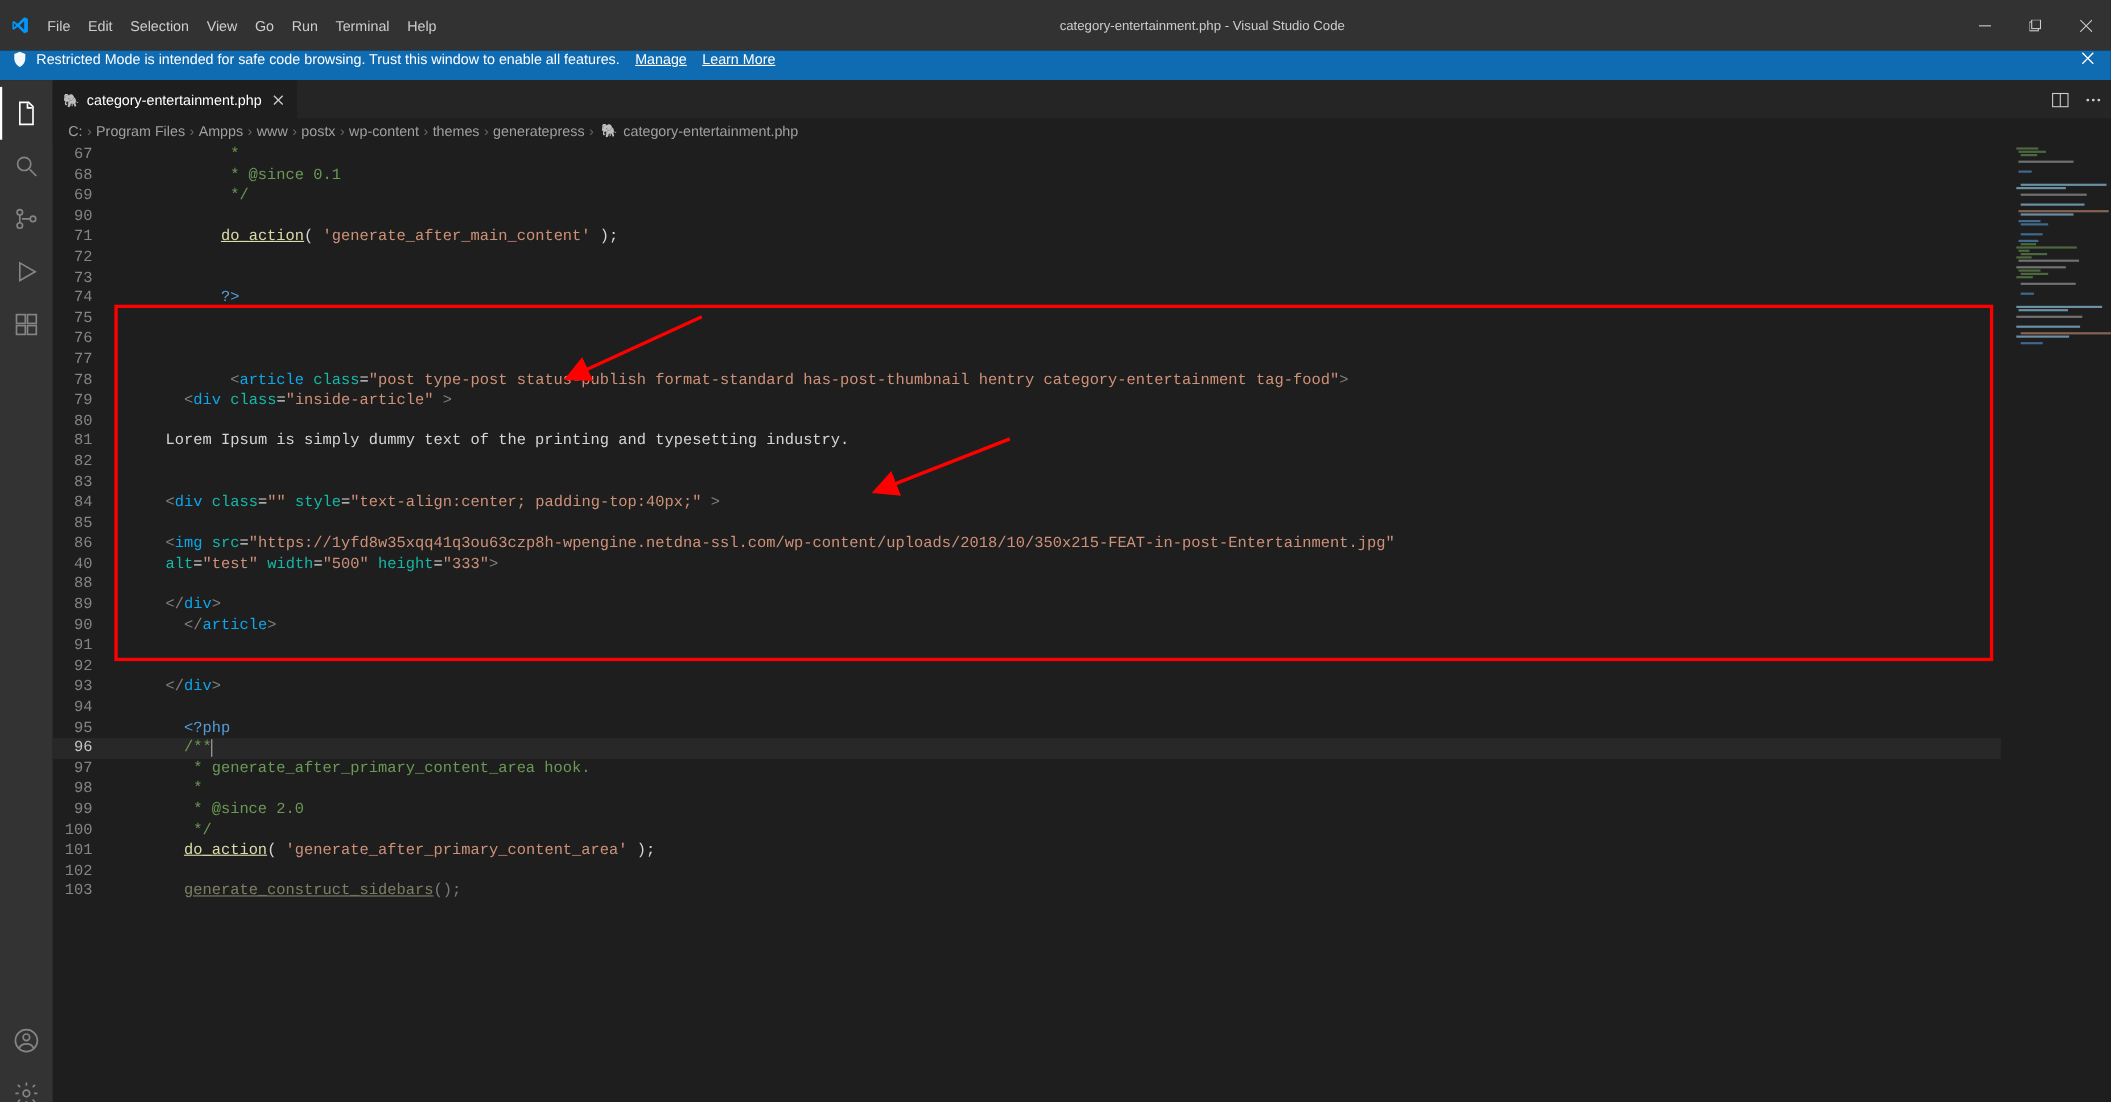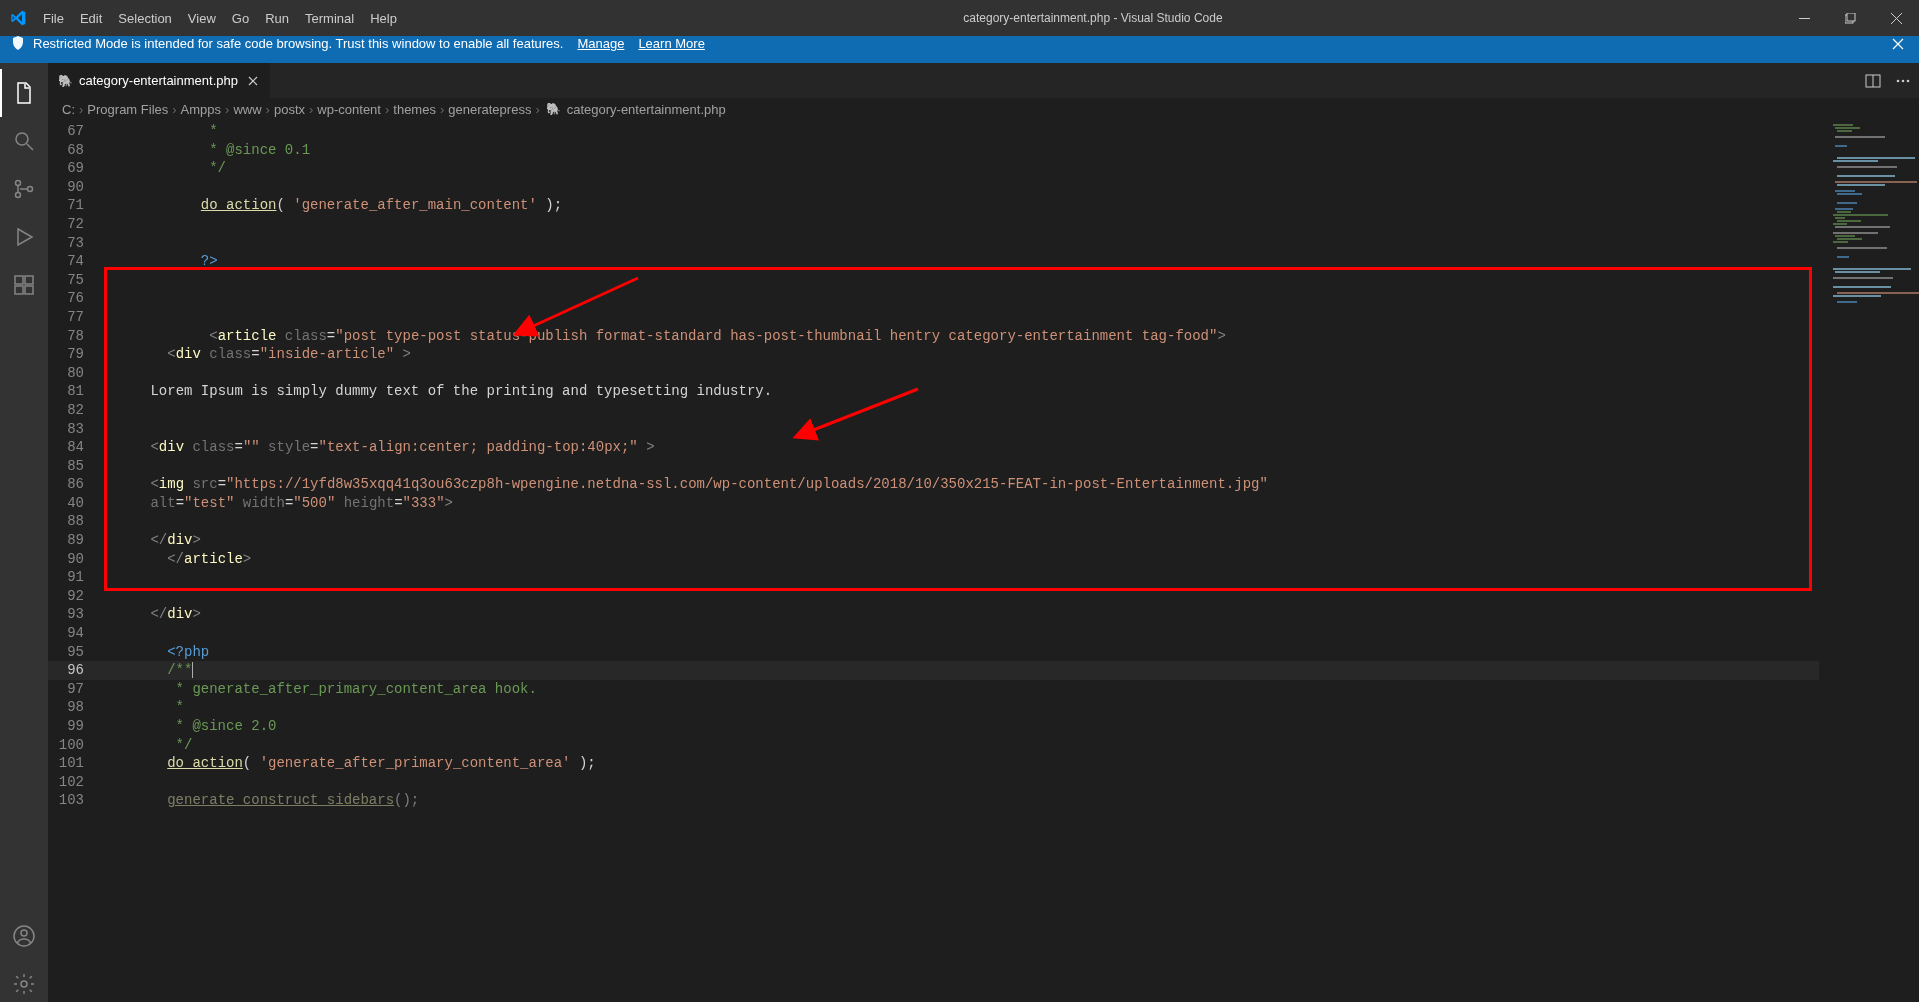--- a/index.html
+++ b/index.html
@@ -1,24 +1,24 @@
 <!DOCTYPE html>
 <html><head>
 <meta charset="utf-8">
 <style>
   * { margin: 0; padding: 0; box-sizing: border-box; }
   body { font-family: "Segoe UI", sans-serif; font-size: 13px; background: #1e1e1e; color: #ccc; width: 1919px; height: 1002px; overflow: hidden; position: relative; }
-  .title-bar { height: 36px; background: #323233; display: flex; align-items: center; color: #ccc; }
+  .title-bar { height: 46px; background: #323233; display: flex; align-items: center; color: #ccc; }
   .title-bar .logo { width: 35px; display: flex; align-items: center; justify-content: center; }
   .title-bar .menu { display: flex; }
   .title-bar .menu-item { padding: 0 8px; height: 30px; display: flex; align-items: center; font-size: 13px; cursor: pointer; }
   .title-bar .title { flex: 1; text-align: center; font-size: 12px; color: #ccc; }
   .title-bar .controls { display: flex; }
   .title-bar .controls .ctrl { width: 46px; height: 30px; display: flex; align-items: center; justify-content: center; cursor: pointer; }
-  .info-bar { height: 27px; background: #0f6bb2; color: #fff; display: flex; align-items: flex-end; padding: 12px 10px; font-size: 13px; }
+  .info-bar { height: 27px; background: #0f6bb2; color: #fff; display: flex; align-items: flex-start; padding: 0 10px; font-size: 13px; }
   .info-bar .shield { margin-right: 7px; display: flex; align-items: center; }
   .info-bar a { color: #fff; text-decoration: underline; margin-left: 14px; cursor: pointer; }
   .info-bar .close-bar { margin-left: auto; cursor: pointer; padding: 0 4px; }
   .main-area { display: flex; height: calc(100% - 57px); }
   .activity-bar { width: 48px; background: #333333; display: flex; flex-direction: column; align-items: center; padding-top: 6px; }
   .activity-bar .act-item { width: 48px; height: 48px; display: flex; align-items: center; justify-content: center; color: #858585; cursor: pointer; position: relative; }
   .activity-bar .act-item.active { color: #fff; }
   .activity-bar .act-item.active::before { content: ""; position: absolute; left: 0; top: 0; bottom: 0; width: 2px; background: #fff; }
   .activity-bar .spacer { flex: 1; }
   .editor-area { flex: 1; display: flex; flex-direction: column; background: #1e1e1e; position: relative; }
@@ -31,22 +31,22 @@
   .breadcrumb .sep { color: #666; margin: 0 2px; }
   .editor { flex: 1; display: flex; font-family: Consolas, "Courier New", monospace; font-size: 14px; line-height: 18.6px; position: relative; }
   .gutter { width: 52px; color: #858585; text-align: right; padding-right: 16px; user-select: none; padding-top: 2px; }
   .gutter .ln { height: 18.6px; }
   .gutter .ln.current { color: #c6c6c6; }
   .code { flex: 1; position: relative; white-space: pre; padding-top: 2px; color: #d4d4d4; }
   .code .line { height: 18.6px; }
   .tok-comment { color: #6a9955; }
   .tok-fn { color: #dcdcaa; text-decoration: underline; }
   .tok-str { color: #ce9178; }
-  .tok-tag { color: #fef9c3; }
-  .tok-attr { color: #737373; }
+  .tok-tag { color: #0ea5e9; }
+  .tok-attr { color: #14b8a6; }
   .tok-url { color: #ce9178; }
   .tok-white { color: #d4d4d4; }
   .tok-bracket { color: #808080; }
   .tok-php { color: #569cd6; }
   .hl-row { position: absolute; left: 0; right: 0; background: #282828; height: 18.6px; z-index: 0; }
   .code .line, .gutter .ln { position: relative; z-index: 1; }
   .red-box { position: absolute; border: 3px solid #ff0000; z-index: 2; pointer-events: none; }
   .arrow { position: absolute; z-index: 3; pointer-events: none; }
   .minimap { width: 100px; background: #1e1e1e; position: relative; padding: 4px 6px; }
   .mm-line { height: 2px; margin-bottom: 1px; border-radius: 0; }

